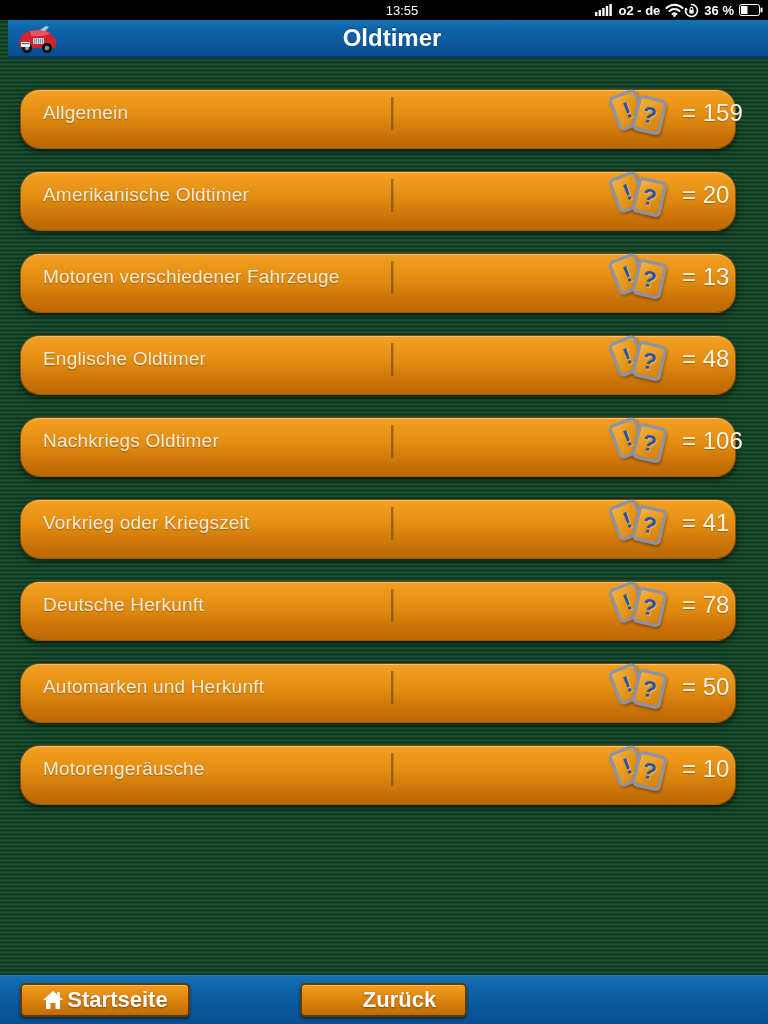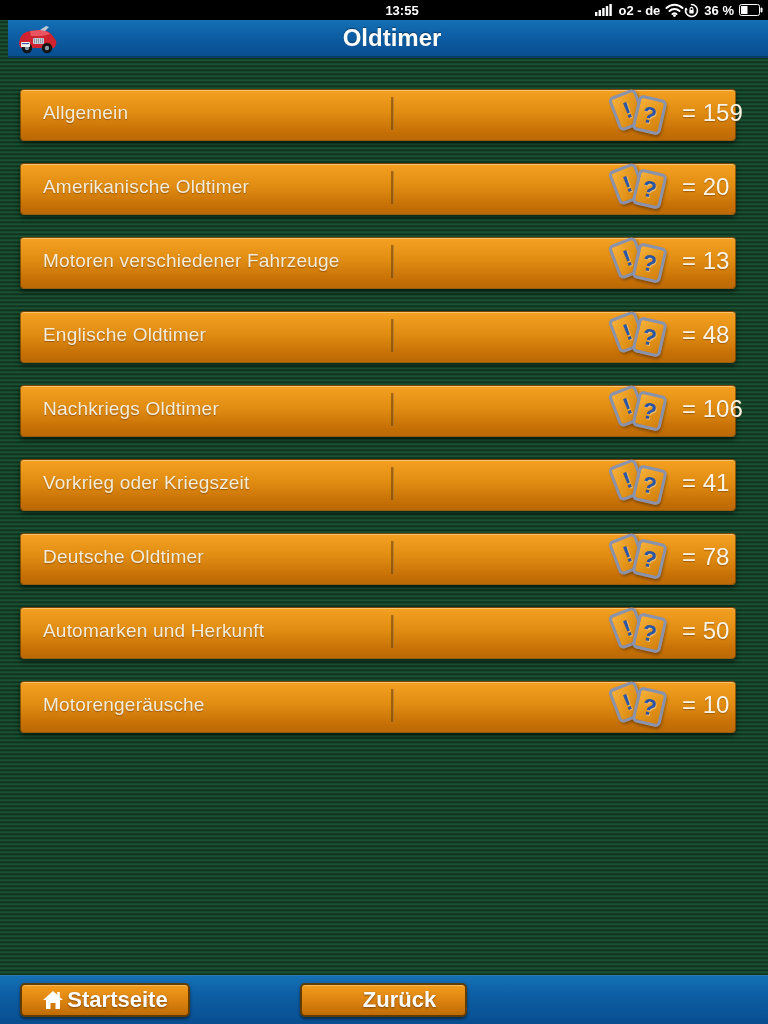--- a/index.html
+++ b/index.html
@@ -14,39 +14,39 @@
         #174a2c 3px,#174a2c 4px);
   }
   
   .status-bar{
     position:absolute;top:0;left:0;width:768px;height:20px;background:#000;
     color:#fff;font-size:13px;font-weight:bold;
     display:flex;align-items:center;justify-content:flex-end;
     padding:0 5px;box-sizing:border-box;z-index:30;
   }
   .sb-group{display:flex;align-items:center;gap:5px;}
-  .sb-time{position:absolute;left:0;right:0;text-align:center;font-weight:bold;padding-left:36px;}
+  .sb-time{position:absolute;left:0;right:0;text-align:center;font-weight:normal;padding-left:36px;}
   .sb-icon{display:inline-block;line-height:0;}
   
   .title-bar{
     position:absolute;top:20px;left:8px;width:768px;height:38px;
     background:linear-gradient(to bottom,#1470b4 0%,#0d5ea4 45%,#084e90 100%);
     border-bottom:2px solid #0a3c66;box-sizing:border-box;z-index:20;
   }
   .title-bar .app-icon{position:absolute;left:8px;top:3px;line-height:0;}
   .title-text{
     position:absolute;left:0;right:0;top:0;height:36px;line-height:36px;
     text-align:center;color:#fff;font-size:24px;font-weight:bold;
     text-shadow:0 -1px 1px rgba(0,0,0,.4);
   }
   
   .list{position:absolute;top:89px;left:0;width:768px;}
   .cat-btn{
-    position:relative;margin:0 0 22px 20px;width:716px;height:52px;
-    border-radius:4px;box-sizing:border-box;cursor:pointer;
+    position:relative;margin:0 0 22px 20px;width:716px;height:60px;
+    border-radius:20px;box-sizing:border-box;cursor:pointer;
     background:linear-gradient(to bottom,#f4a122 0%,#e08c12 45%,#c87207 80%,#bb6905 100%);
     border:1px solid rgba(70,40,0,.55);
     box-shadow:0 3px 5px rgba(0,0,0,.5), inset 0 1px 0 rgba(255,255,255,.35);
   }
   .cat-label{
     position:absolute;left:22px;top:0;height:46px;line-height:46px;
     color:#f4edda;font-size:19px;letter-spacing:.2px;
     text-shadow:0 1px 1px rgba(110,55,0,.55);
   }
   .cat-divider{
@@ -252,21 +252,21 @@
             </span>
           <span class="card card-quest">
               <span class="glyph">?</span>
             </span>
         </span>
         <span class="cat-count">= 41</span>
       </span>
     </div>
 
     <div class="cat-btn">
-      <span class="cat-label">Deutsche Oldtimer</span>
+      <span class="cat-label">Deutsche Herkunft</span>
       <span class="cat-divider"></span>
       <span class="cat-right">
         <span class="cards">
           <span class="card card-excl">
               <span class="glyph">!</span>
             </span>
           <span class="card card-quest">
               <span class="glyph">?</span>
             </span>
         </span>

